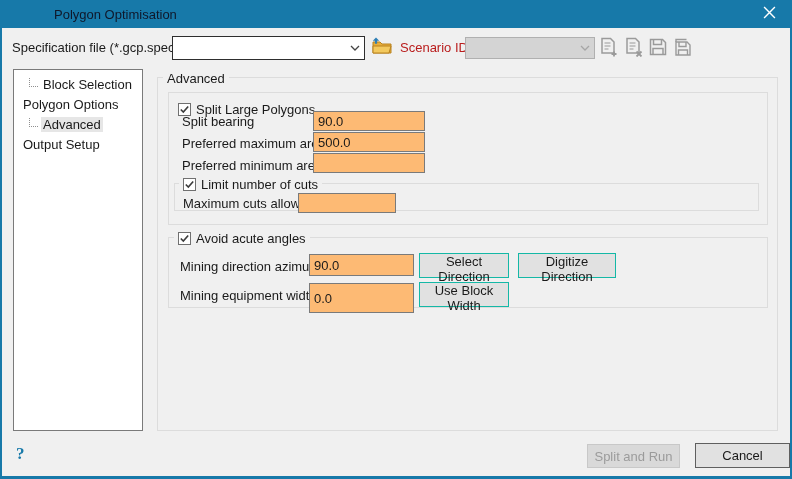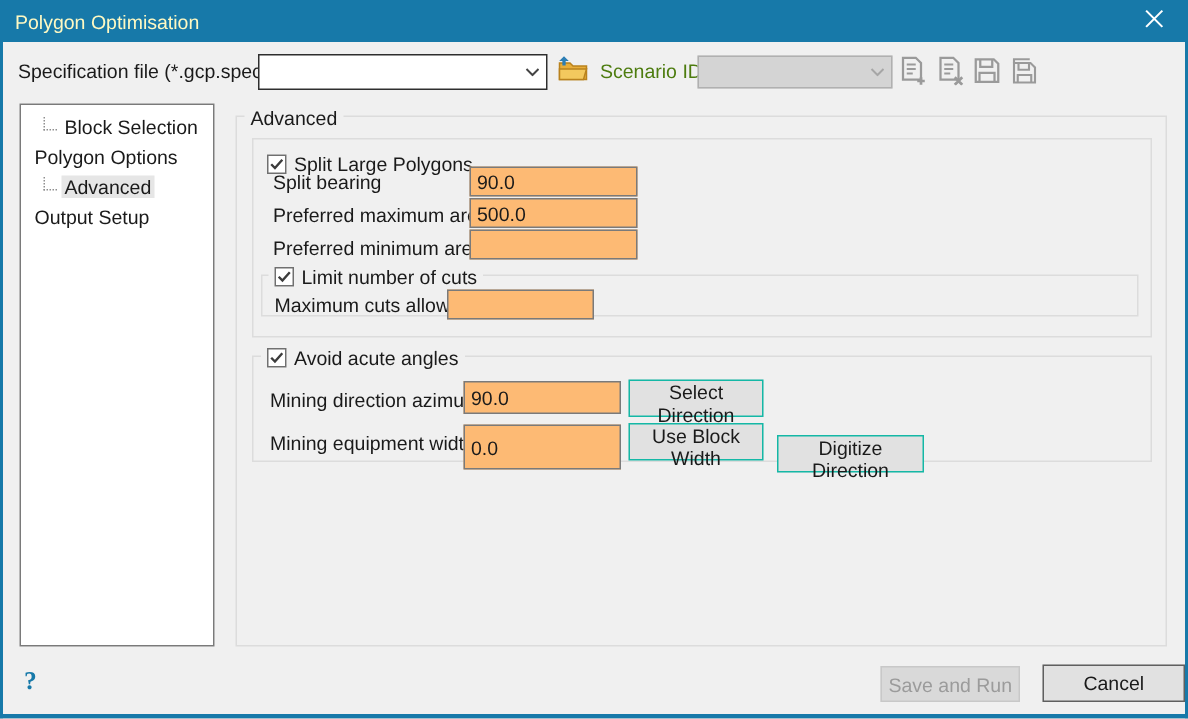--- a/index.html
+++ b/index.html
@@ -12,22 +12,22 @@
     font-size: 13px;
     color: #1a1a1a;
     border: 2px solid #1779a9;
     border-top: none;
     border-bottom-width: 3px;
     overflow: hidden;
   }
   
   .titlebar {
     position: absolute; top:0; left:-2px; right:-2px; height:28px;
-    background:#1779a9; color:#fef9c3;
-    display:flex; align-items:center;
+    background:#1779a9; color:#0f172a;
+    display:flex; align-items:center;padding-left:44px;
   }
   .titlebar .title { margin-left:10px; font-size:13px; }
   .close-btn {
     margin-left:auto; width:46px; height:28px;
     display:flex; align-items:center; justify-content:center;
     cursor:pointer;
   }
   
   .lbl { position:absolute; white-space:nowrap; }
   .combo {
@@ -76,21 +76,21 @@
   .btn {
     position:absolute; background:#e1e1e1; border:1px solid #14b8a6;
     font:inherit; color:#1a1a1a; cursor:pointer; text-align:center;
   }
   .btn.disabled { background:#d9d9d9; color:#9b9b9b; border-color:#c8c8c8; cursor:default; }
   .btn.default { border-color:#5f5f5f; }
   .help {
     position:absolute; left:14px; top:444px; font-size:17px; font-weight:bold;
     color:#1779a9; cursor:pointer; font-family:"Liberation Serif", serif;
   }
-  .muted { color:#4d7c0f; }
+  .muted { color:#b91c1c; }
 </style>
 </head>
 <body>
 
 <div class="dialog">
 
   <div class="titlebar">
     <span class="title">Polygon Optimisation</span>
     <span class="close-btn">
       <span>
@@ -221,22 +221,22 @@
         <svg width="11" height="11" viewBox="0 0 11 11" fill="none">
             <path d="M1.8 5.5 L4.3 8 L9.2 2.5" stroke="#3c3c3c" stroke-width="1.6"></path>
           </svg>
       </span>
       <span>Avoid acute angles</span>
     </span>
   </div>
   <span class="lbl" style="left:178px; top:259px;">Mining direction azimuth</span>
   <input class="textbox" style="left: 307px; top: 254px; width: 105px; height: 22px;" value="90.0">
   <button class="btn" style="left:417px; top:253px; width:90px; height:25px;">Select Direction</button>
-  <button class="btn" style="left:516px; top:253px; width:98px; height:25px;margin-top:37px;">Digitize Direction</button>
+  <button class="btn" style="left:516px; top:253px; width:98px; height:25px;">Digitize Direction</button>
   <span class="lbl" style="left:178px; top:288px;">Mining equipment width</span>
   <input class="textbox" style="left: 307px; top: 283px; width: 105px; height: 30px;" value="0.0">
   <button class="btn" style="left:417px; top:282px; width:90px; height:25px;">Use Block Width</button>
 
   <span class="help">?</span>
-  <button class="btn disabled" style="left:585px; top:444px; width:93px; height:24px;" aria-disabled="true">Save and Run</button>
+  <button class="btn disabled" style="left:585px; top:444px; width:93px; height:24px;" aria-disabled="true">Split and Run</button>
   <button class="btn default" style="left:693px; top:443px; width:95px; height:25px;">Cancel</button>
 
 </div>
 
 </body></html>

